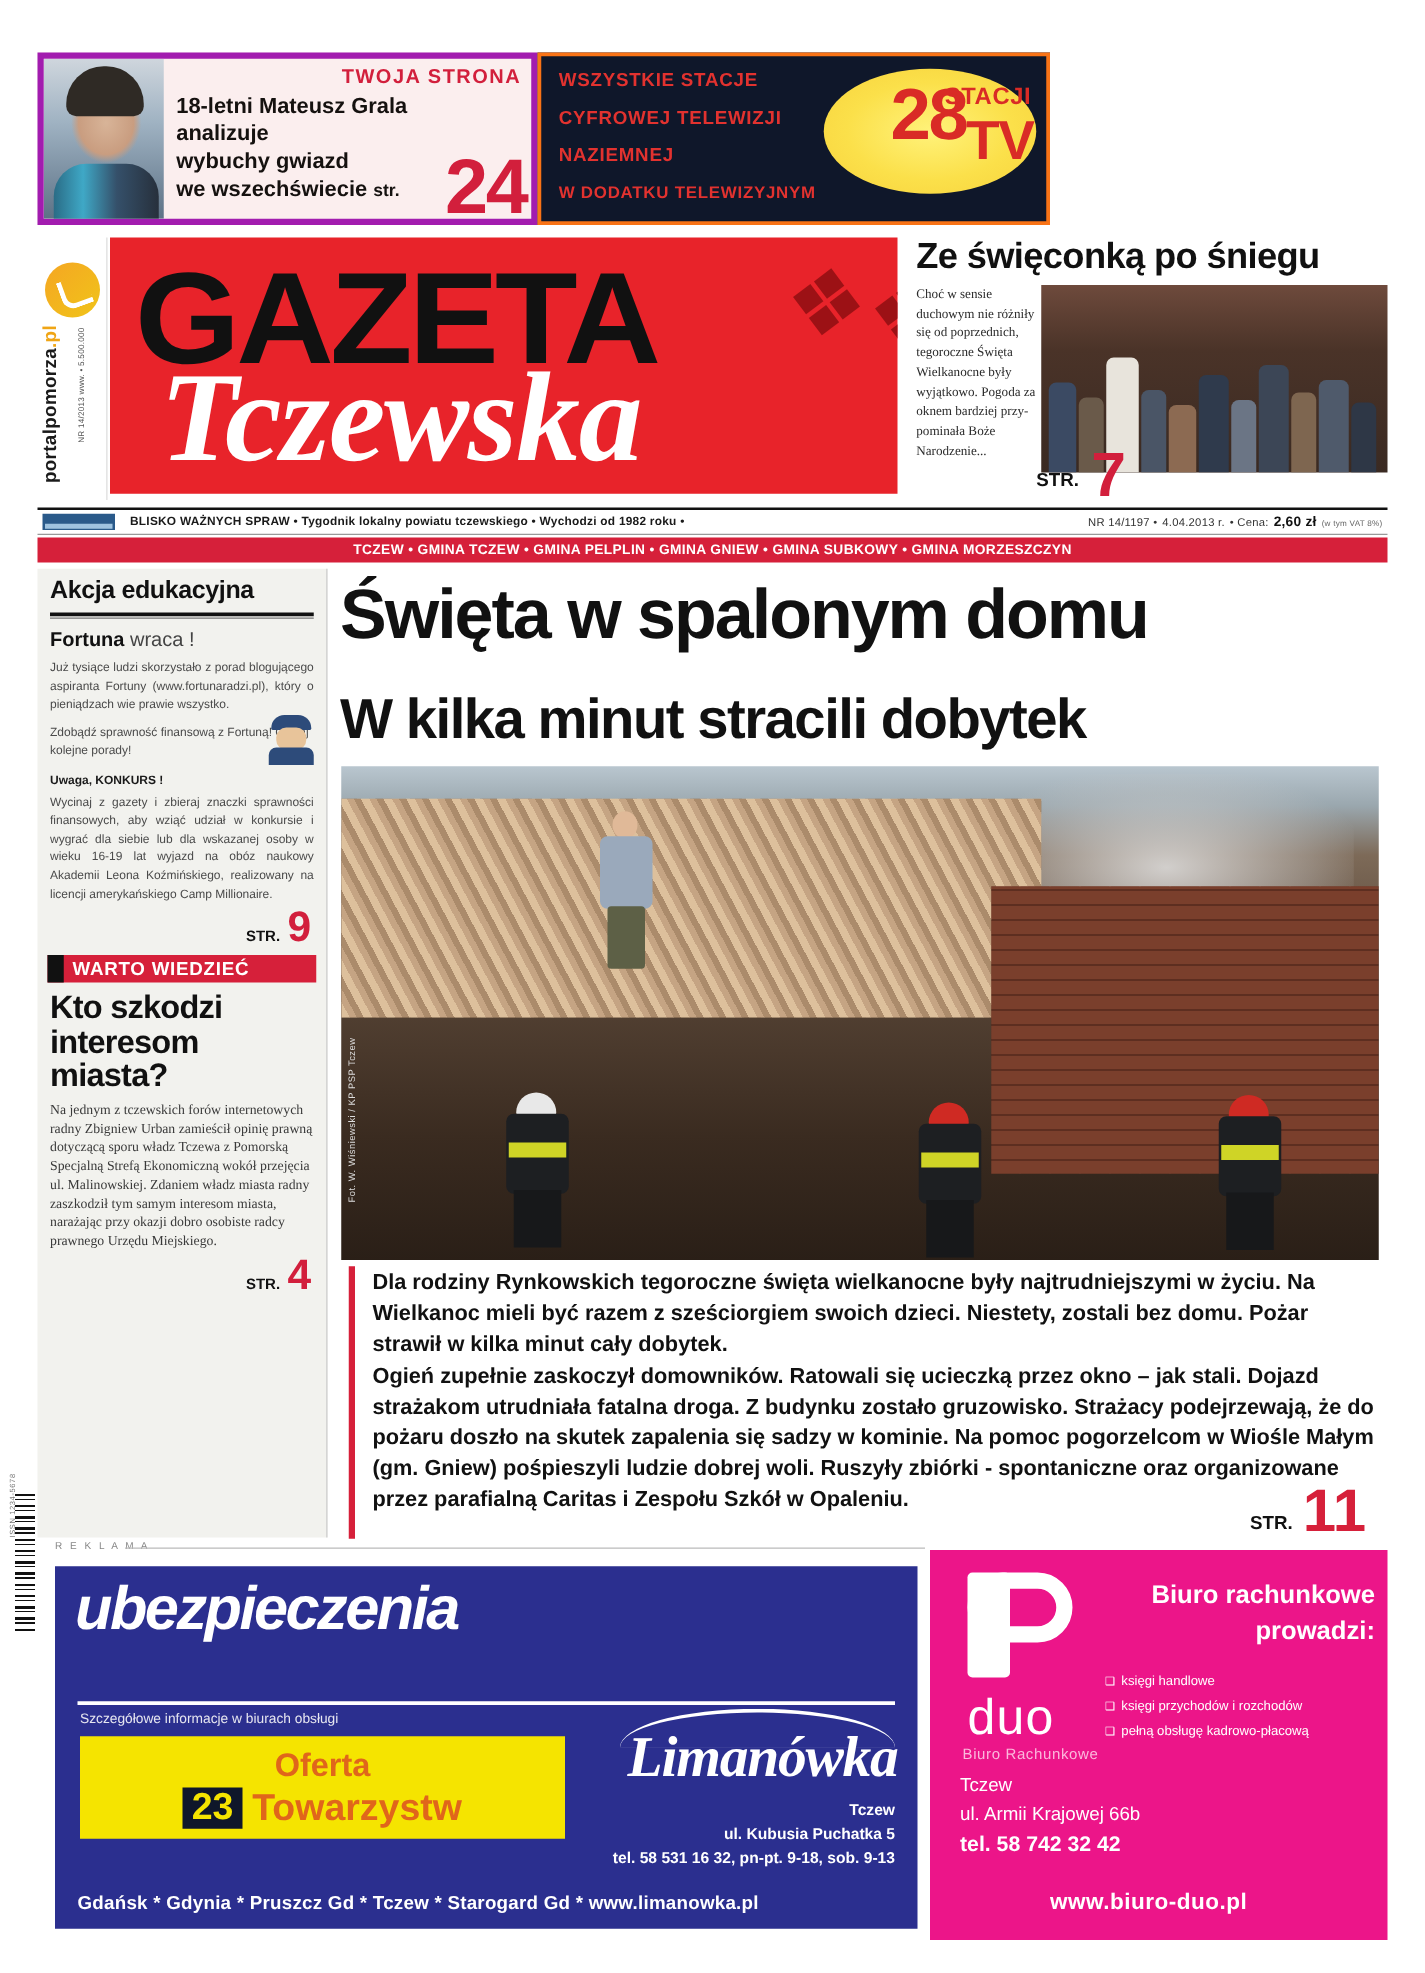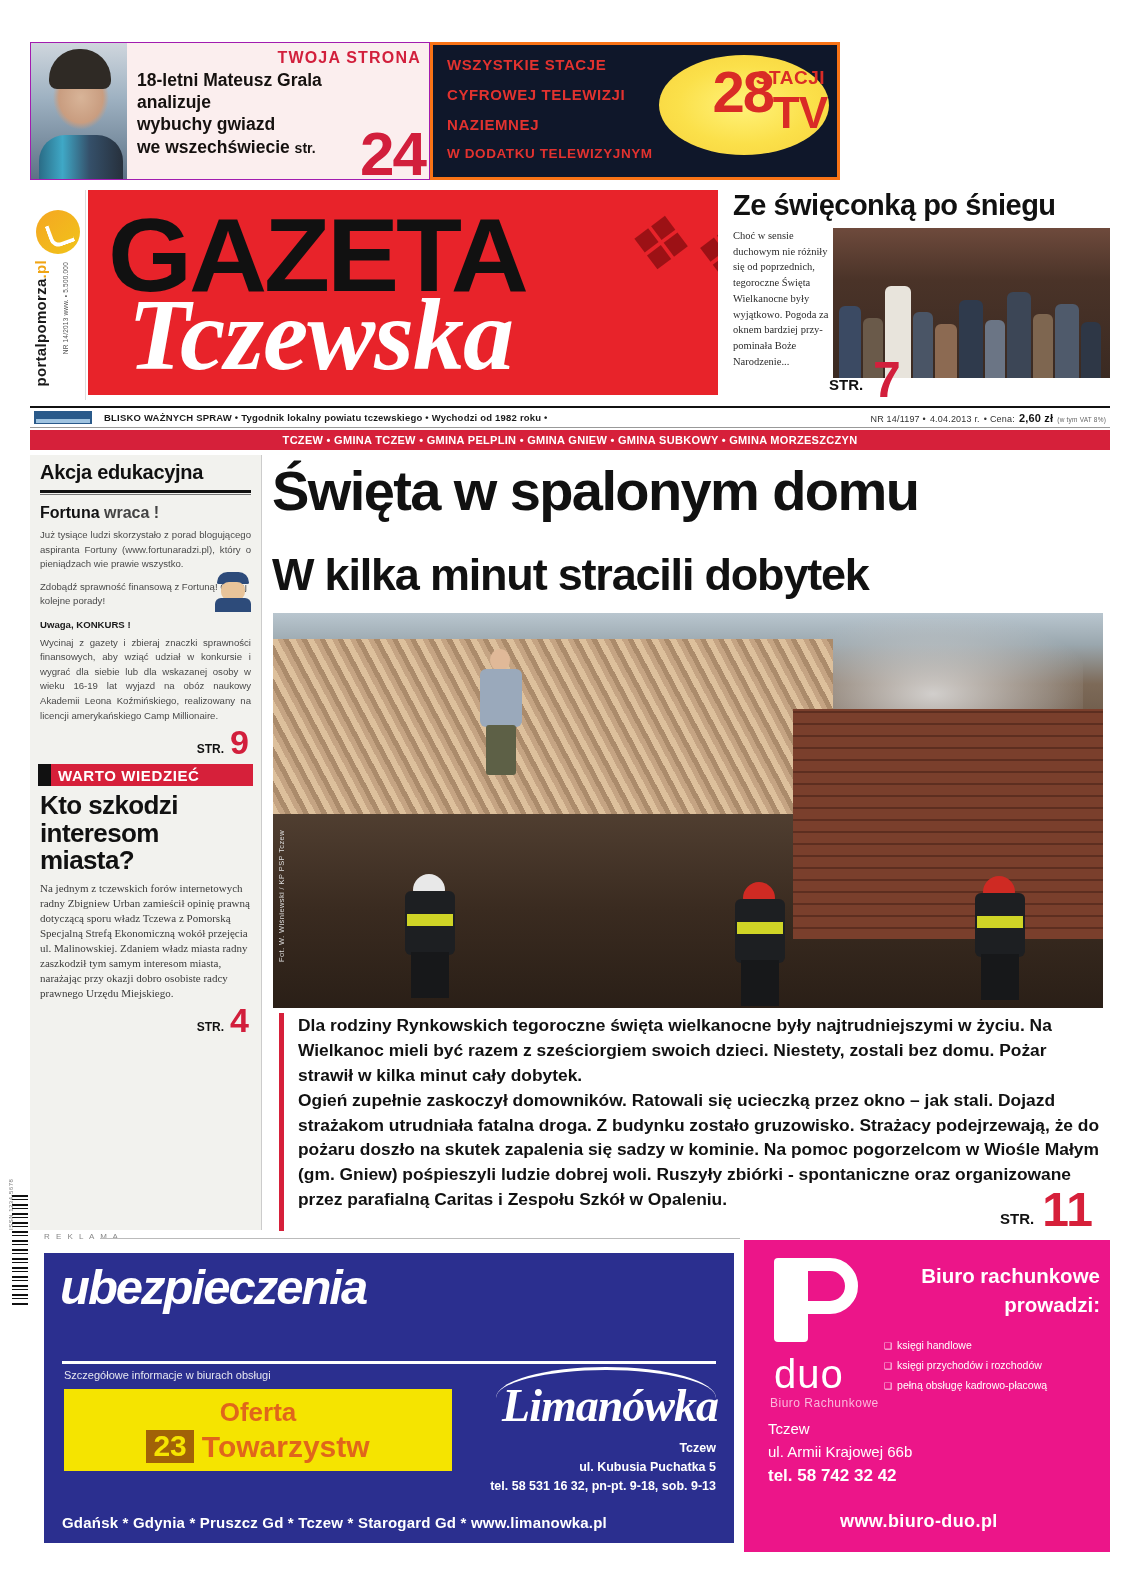--- a/index.html
+++ b/index.html
@@ -13,21 +13,21 @@
   .page { position: relative; width: 1140px; height: 1578px; background: #fff; }
 
   
   .teaser-strip {
     position: absolute; left: 30px; top: 42px;
     width: 1080px; height: 138px;
     display: flex; gap: 0;
   }
   .teaser {
     position: relative; overflow: hidden;
-    border: 1px solid #a21caf;
+    border: 5px solid #a21caf;
   }
   .teaser-a { width: 400px; background: #fbeeee; display: flex; }
   .teaser-photo {
     width: 96px; height: 100%;
     background:
       radial-gradient(ellipse 40px 46px at 52% 40%, #d8b498 0%, #c99d80 55%, rgba(201,157,128,0) 70%),
       linear-gradient(180deg, #cfd6dd 0%, #9fb2c2 40%, #5d7286 100%);
     position: relative;
   }
   .teaser-photo::before {
@@ -226,21 +226,21 @@
   .akcja-title {
     padding: 6px 8px 2px 10px;
     font-size: 20px; font-weight: bold; color: #111; letter-spacing: -.3px;
   }
   .akcja-rule { margin: 4px 10px 0 10px; height: 3px; background: #111; }
   .akcja-rule-sub { margin: 1px 10px 8px 10px; height: 1px; background: #777; }
   .fortuna-head {
     padding: 0 10px; font-size: 16px; color: #111; line-height: 1.2;
   }
   .fortuna-head b { font-weight: bold; }
-  .fortuna-head span { font-weight: bold; color: #444; }
+  .fortuna-head span { font-weight: normal; color: #444; }
   .small-body {
     padding: 6px 10px 0 10px;
     font-size: 9.6px; color: #4a4a4a; line-height: 1.52; text-align: justify;
   }
   .zdob {
     padding: 8px 10px 0 10px; font-size: 9.6px; color: #4a4a4a; line-height: 1.5;
     position: relative;
   }
   .mascot {
     position: absolute; right: 10px; top: 0; width: 36px; height: 40px;
@@ -388,21 +388,21 @@
     font-size: 11px; color: #e6e6f0;
   }
   .ad-ins-yellow {
     position: absolute; left: 20px; top: 136px; width: 388px; height: 82px;
     background: #f5e400; display: flex; flex-direction: column; align-items: center;
     justify-content: center; gap: 2px;
   }
   .ad-ins-oferta { font-size: 26px; font-weight: bold; color: #e0661b; }
   .ad-ins-tow { display: flex; align-items: center; gap: 8px; }
   .ad-ins-23 {
-    background: #a16207; color: #f5e400; font-weight: bold; font-size: 30px;
+    background: #0f172a; color: #f5e400; font-weight: bold; font-size: 30px;
     padding: 0 7px; line-height: 1.08;
   }
   .ad-ins-towtxt { font-size: 30px; font-weight: bold; color: #e0661b; }
   .ad-limanowka {
     position: absolute; right: 16px; top: 126px;
     font-family: "Liberation Serif", serif; font-style: italic; font-weight: bold;
     font-size: 46px; color: #fff; letter-spacing: -1px;
   }
   .ad-limanowka::before {
     content: ""; position: absolute; left: -6px; top: -12px; width: 220px; height: 28px;

